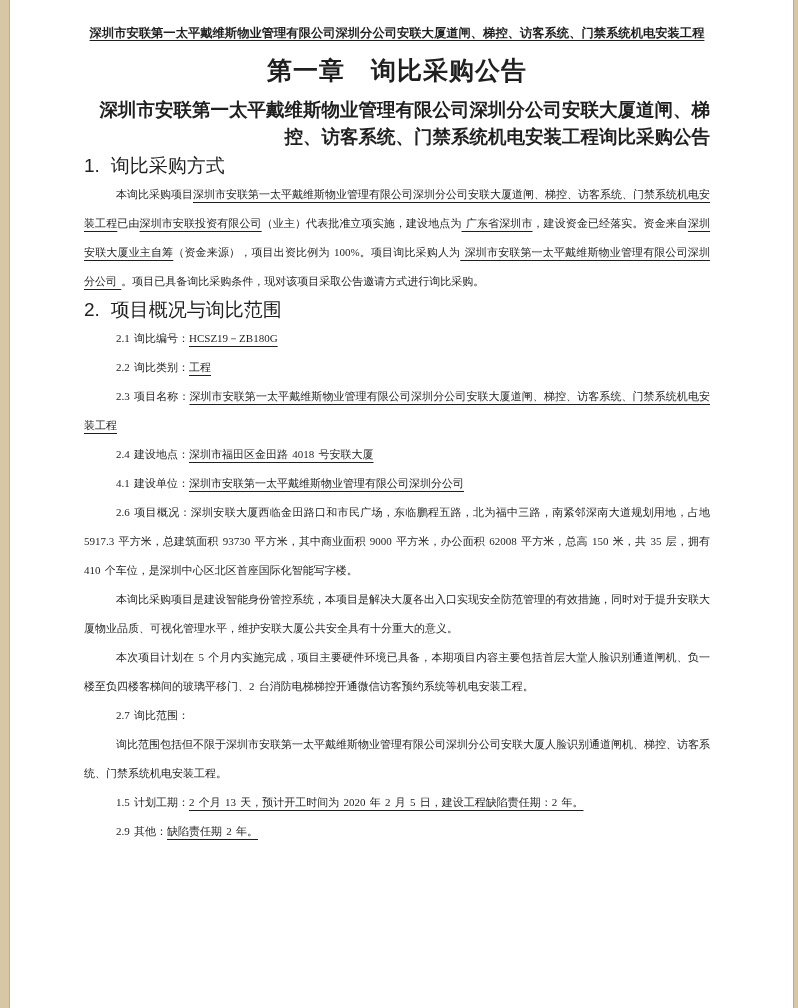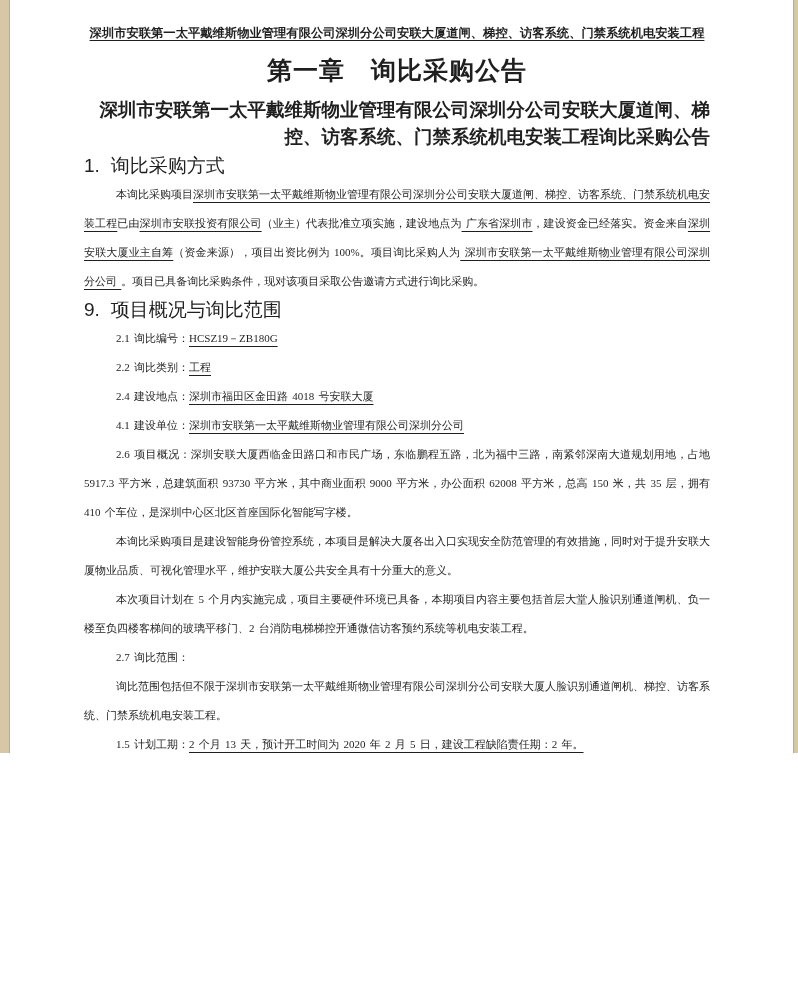--- a/index.html
+++ b/index.html
@@ -11,21 +11,21 @@
   }
   html,body{margin:0;padding:0;}
   body{
     background:var(--page-bg);
     font-family:"Liberation Serif","DejaVu Serif",serif;
     color:var(--text);
   }
   .screenshot{
     position:relative;
     width:798px;
-    height:753px;
+    height:1008px;
     background:var(--page-bg);
     overflow:hidden;
   }
   .scan-edge{
     position:absolute;top:0;bottom:0;z-index:5;
   }
   .scan-edge.left{
     left:0;width:9px;
     background:var(--edge-strip);
     border-right:1px solid var(--edge-line);
@@ -107,23 +107,24 @@
       <div class="doc-header-line">深圳市安联第一太平戴维斯物业管理有限公司深圳分公司安联大厦道闸、梯控、访客系统、门禁系统机电安装工程</div>
     </div>
 
     <h1 class="chapter-title">第一章　询比采购公告</h1>
 
     <h2 class="announcement-title">深圳市安联第一太平戴维斯物业管理有限公司深圳分公司安联大厦道闸、梯控、访客系统、门禁系统机电安装工程询比采购公告</h2>
 
     <div id="doc-body">
         <div class="sec-heading">1. 询比采购方式</div>
         <p class="para"><span class="run">本询比采购项目</span><span class="blank-filled">深圳市安联第一太平戴维斯物业管理有限公司深圳分公司安联大厦道闸、梯控、访客系统、门禁系统机电安装工程</span><span class="run">已由</span><span class="blank-filled">深圳市安联投资有限公司</span><span class="run">（业主）代表批准立项实施，建设地点为</span><span class="blank-filled"> 广东省深圳市</span><span class="run">，建设资金已经落实。资金来自</span><span class="blank-filled">深圳安联大厦业主自筹</span><span class="run">（资金来源），项目出资比例为 100%。项目询比采购人为</span><span class="blank-filled"> 深圳市安联第一太平戴维斯物业管理有限公司深圳分公司 </span><span class="run">。项目已具备询比采购条件，现对该项目采取公告邀请方式进行询比采购。</span></p>
-        <div class="sec-heading">9. 项目概况与询比范围</div>
+        <div class="sec-heading">2. 项目概况与询比范围</div>
         <p class="para"><span class="run">2.1 询比编号：</span><span class="blank-filled">HCSZ19－ZB180G</span></p>
         <p class="para"><span class="run">2.2 询比类别：</span><span class="blank-filled">工程</span></p>
+        <p class="para"><span class="run">2.3 项目名称：</span><span class="blank-filled">深圳市安联第一太平戴维斯物业管理有限公司深圳分公司安联大厦道闸、梯控、访客系统、门禁系统机电安装工程</span></p>
         <p class="para"><span class="run">2.4 建设地点：</span><span class="blank-filled">深圳市福田区金田路 4018 号安联大厦</span></p>
         <p class="para"><span class="run">4.1 建设单位：</span><span class="blank-filled">深圳市安联第一太平戴维斯物业管理有限公司深圳分公司</span></p>
         <p class="para"><span class="run">2.6 项目概况：深圳安联大厦西临金田路口和市民广场，东临鹏程五路，北为福中三路，南紧邻深南大道规划用地，占地 5917.3 平方米，总建筑面积 93730 平方米，其中商业面积 9000 平方米，办公面积 62008 平方米，总高 150 米，共 35 层，拥有 410 个车位，是深圳中心区北区首座国际化智能写字楼。</span></p>
         <p class="para"><span class="run">本询比采购项目是建设智能身份管控系统，本项目是解决大厦各出入口实现安全防范管理的有效措施，同时对于提升安联大厦物业品质、可视化管理水平，维护安联大厦公共安全具有十分重大的意义。</span></p>
         <p class="para"><span class="run">本次项目计划在 5 个月内实施完成，项目主要硬件环境已具备，本期项目内容主要包括首层大堂人脸识别通道闸机、负一楼至负四楼客梯间的玻璃平移门、2 台消防电梯梯控开通微信访客预约系统等机电安装工程。</span></p>
         <p class="para"><span class="run">2.7 询比范围：</span></p>
         <p class="para"><span class="run">询比范围包括但不限于深圳市安联第一太平戴维斯物业管理有限公司深圳分公司安联大厦人脸识别通道闸机、梯控、访客系统、门禁系统机电安装工程。</span></p>
         <p class="para"><span class="run">1.5 计划工期：</span><span class="blank-filled">2 个月 13 天，预计开工时间为 2020 年 2 月 5 日，建设工程缺陷责任期：2 年。</span></p>
         <p class="para"><span class="run">2.9 其他：</span><span class="blank-filled">缺陷责任期 2 年。</span></p>
       </div>

